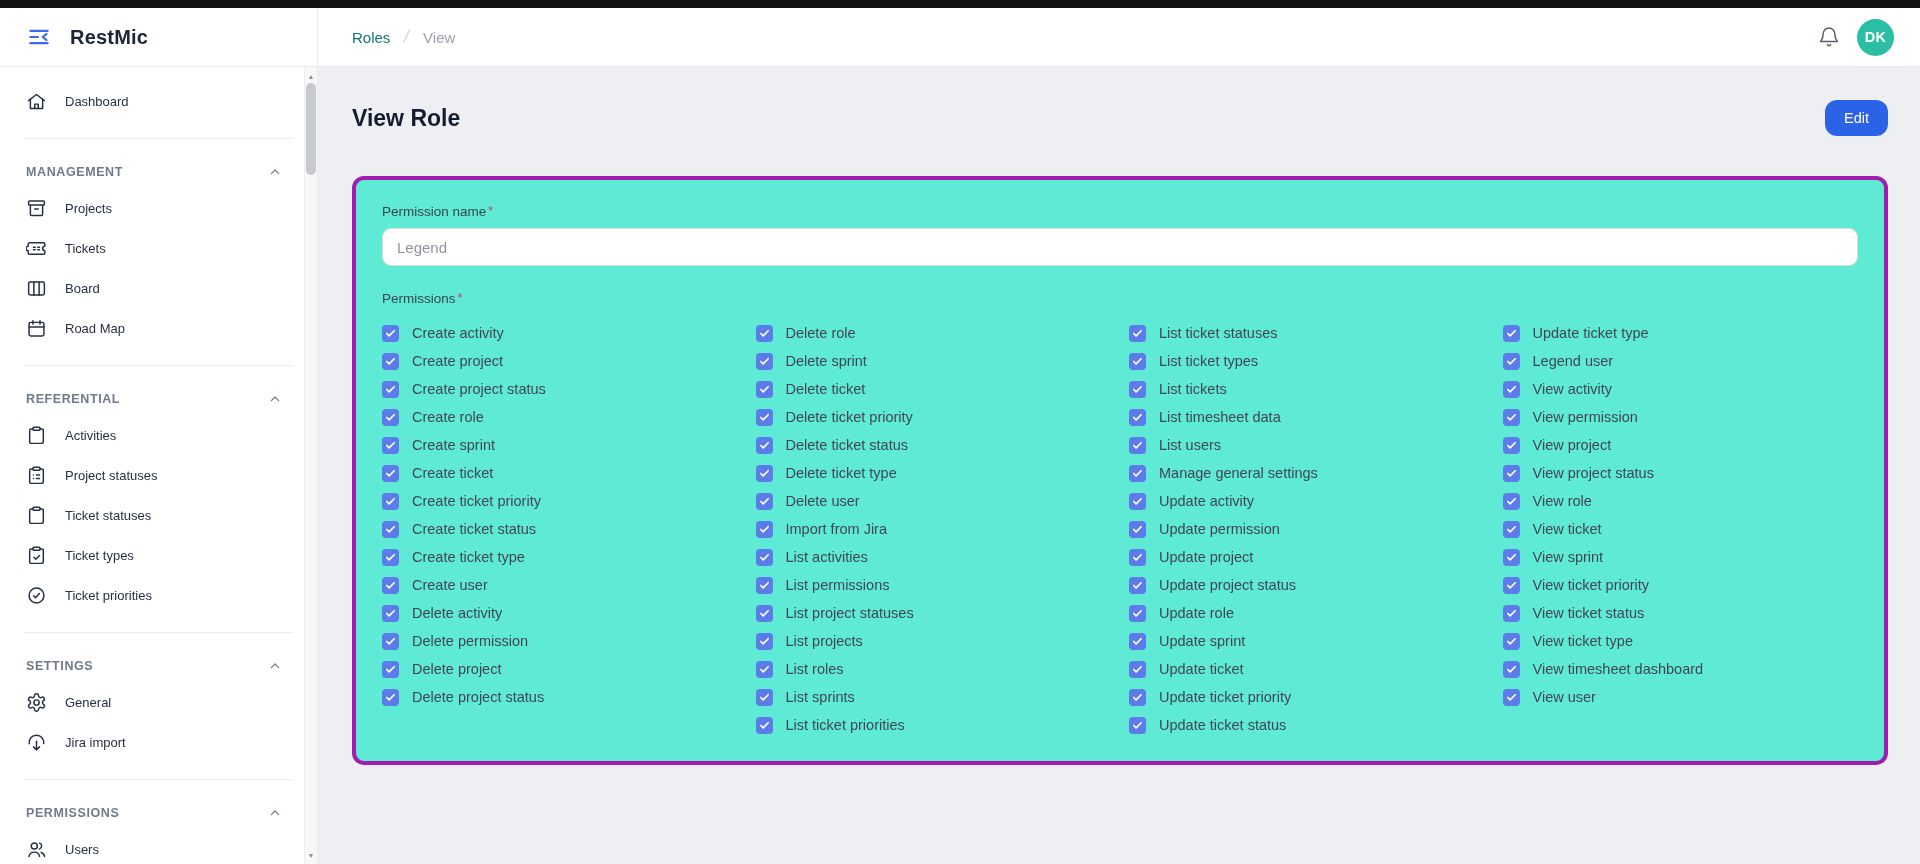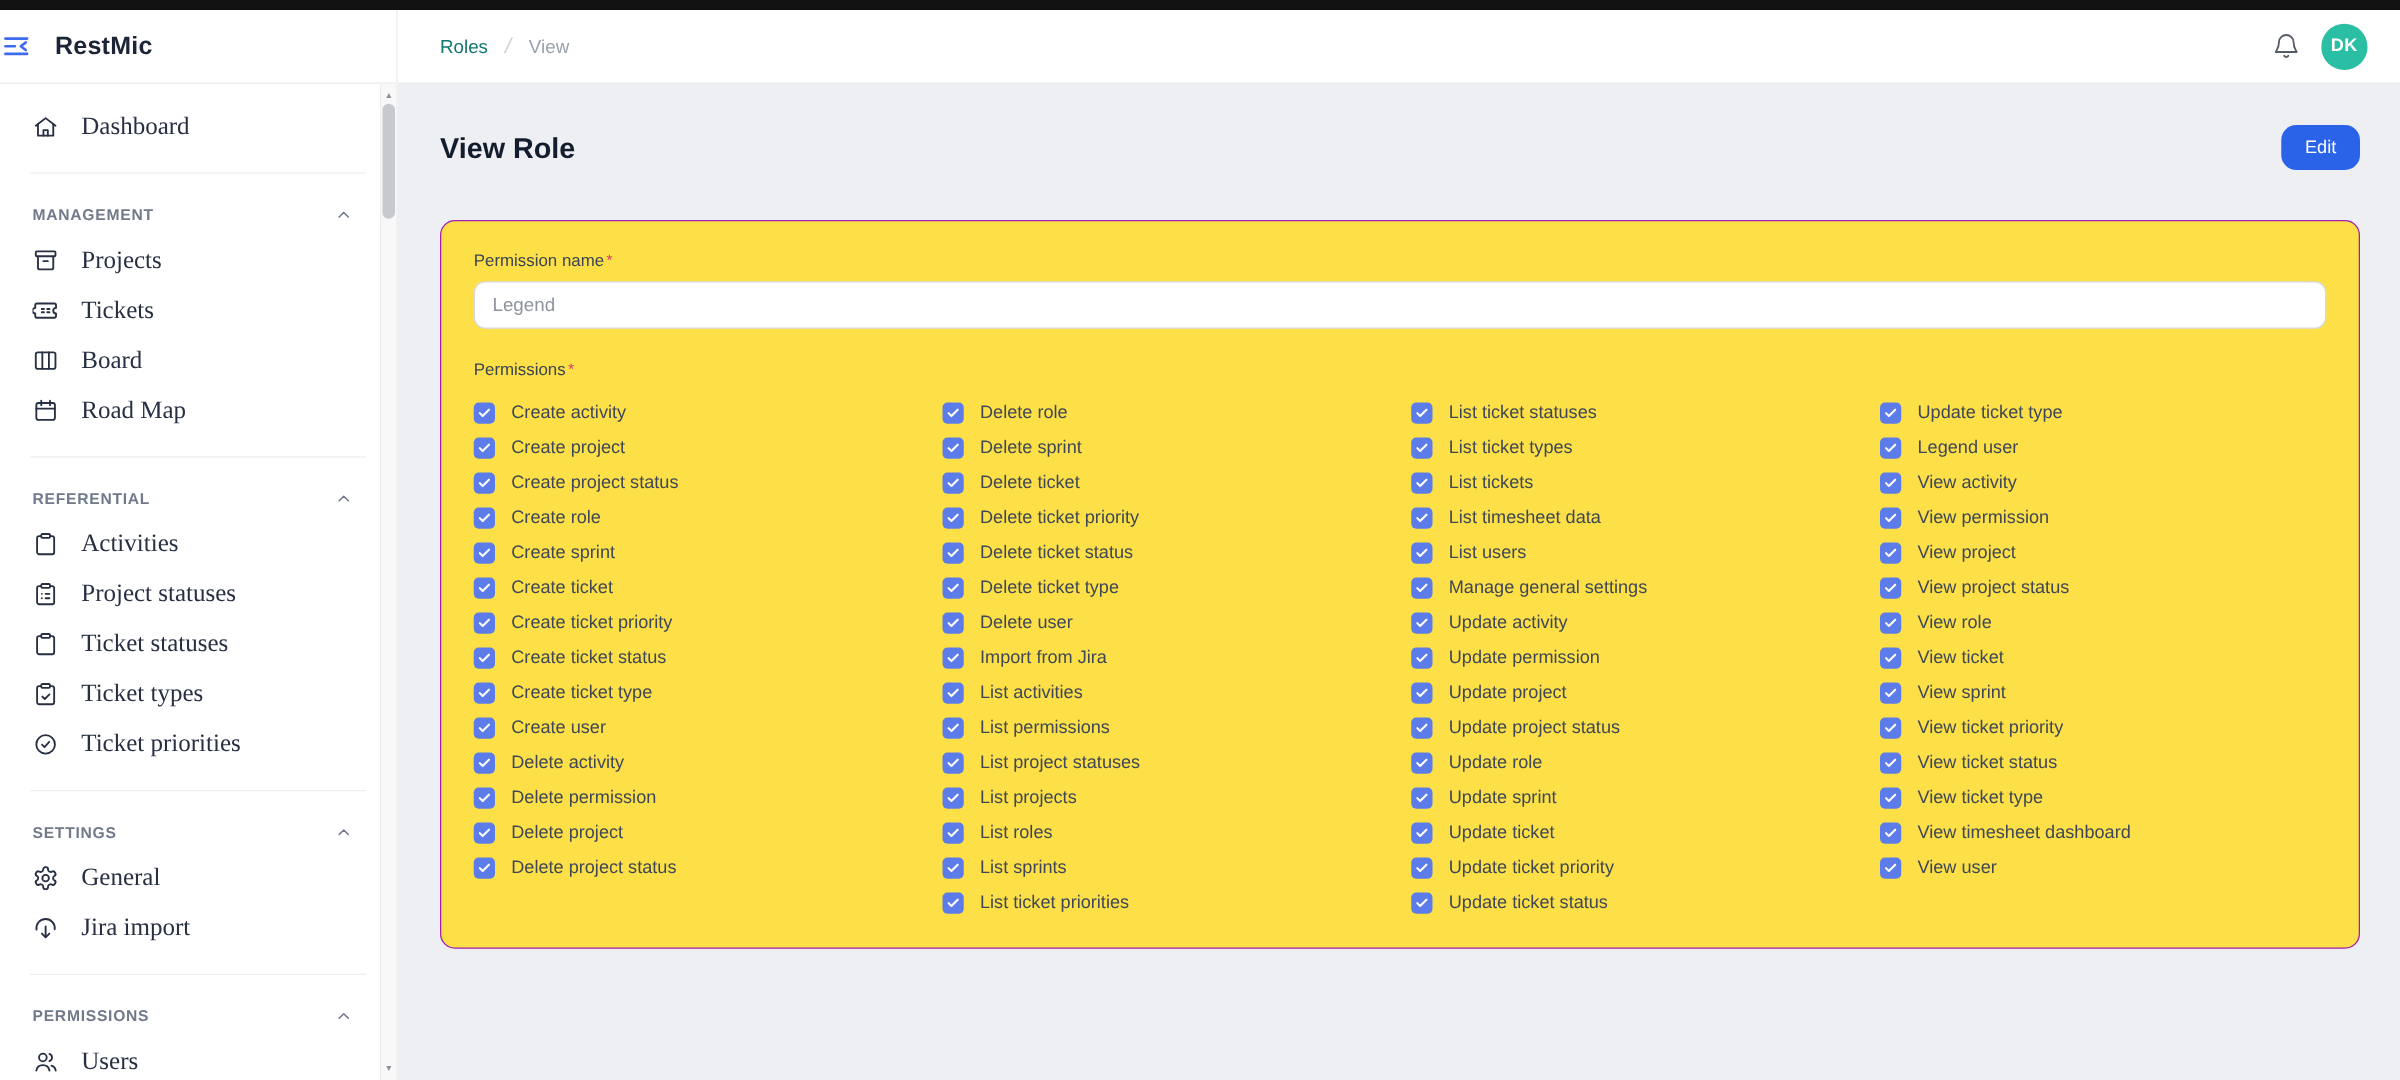--- a/index.html
+++ b/index.html
@@ -9,30 +9,30 @@
     --accent:#2b63e8; --checkbox:#5c7cea; --avatar:#2abfa4; --logo-blue:#3e6af0;
     --ink:#141d2e; --nav-ink:#273043; --muted:#707a8a; --line:#e8eaee;
   }
   .top-strip{ width:100%; height:8px; background:#121212; }
   .app{ display:flex; width:100%; height:856px; }
 
   
   .sidebar{ position:relative; width:318px; min-width:318px; background:#fff;
             border-right:1px solid #ececf0; height:100%; }
   .sidebar-header{ height:59px; display:flex; align-items:center; gap:18px;
-                   border-bottom:1px solid var(--line); }
+                   padding-left:26px; border-bottom:1px solid var(--line); }
   .logo-toggle{ width:26px; height:26px; color:var(--logo-blue); cursor:pointer; }
   .logo-toggle svg{ width:26px; height:26px; }
   .brand{ font-size:20px; font-weight:700; color:#1b2537; letter-spacing:.2px; }
   .sidebar-nav{ padding:14px 0 0 0; overflow:hidden; height:calc(100% - 59px); }
   .nav-item{ display:flex; align-items:center; gap:18px; height:40px;
              padding-left:26px; cursor:pointer; }
   .nav-icon{ width:21px; height:21px; color:var(--nav-ink); display:flex; }
   .nav-icon svg{ width:21px; height:21px; }
-  .nav-label{ font-size:20px; color:var(--nav-ink);font-family:Liberation Serif, serif; }
+  .nav-label{ font-size:13px; color:var(--nav-ink); }
   .nav-divider{ height:1px; background:#eceef1; margin:17px 24px 17px 24px; }
   .nav-section{ display:flex; align-items:center; justify-content:space-between;
                 padding:0 34px 0 26px; height:32px; cursor:pointer; }
   .nav-section-title{ font-size:12.5px; font-weight:700; color:var(--muted);
                       letter-spacing:.6px; }
   .nav-chevron{ width:16px; height:16px; color:#6e7787; display:flex; }
   .nav-chevron svg{ width:16px; height:16px; }
 
   
   .scrollbar{ position:absolute; top:59px; right:0; bottom:0; width:13px;
@@ -58,21 +58,21 @@
            color:#fff; font-size:14.5px; font-weight:600; letter-spacing:.4px;
            display:flex; align-items:center; justify-content:center; cursor:pointer; }
 
   .content{ flex:1; padding:33px 32px 0 34px; overflow:hidden; }
   .page-header{ display:flex; align-items:center; justify-content:space-between;
                 margin-bottom:40px; }
   .page-title{ font-size:23px; font-weight:700; color:var(--ink); }
   .edit-btn{ background:var(--accent); color:#fff; border:none; font-size:14.5px;
              font-family:inherit; padding:10px 19px; border-radius:12px; cursor:pointer; }
 
-  .card{ background:#fde047; border:1px solid #a21caf; border-radius:12px;
+  .card{ background:#5eead4; border:4px solid #a21caf; border-radius:12px;
          padding:24px 26px 22px 26px; }
   .field-label{ font-size:13.5px; color:#3a4452; margin-bottom:9px; }
   .req{ color:#d6336c; font-size:12px; vertical-align:top; margin-left:2px; }
   .text-input{ width:100%; height:38px; border:1px solid #d6d9de; border-radius:9px;
                padding:0 14px; font-size:15px; font-family:inherit; color:#8d949e;
                background:#fff; outline:none; }
   .perms-label{ margin-top:25px; margin-bottom:13px; }
   .perm-grid{ display:grid; grid-template-columns:repeat(4,1fr); column-gap:18px; }
   .perm-col{ display:flex; flex-direction:column; }
   .perm{ display:flex; align-items:center; gap:13px; height:28px; }

